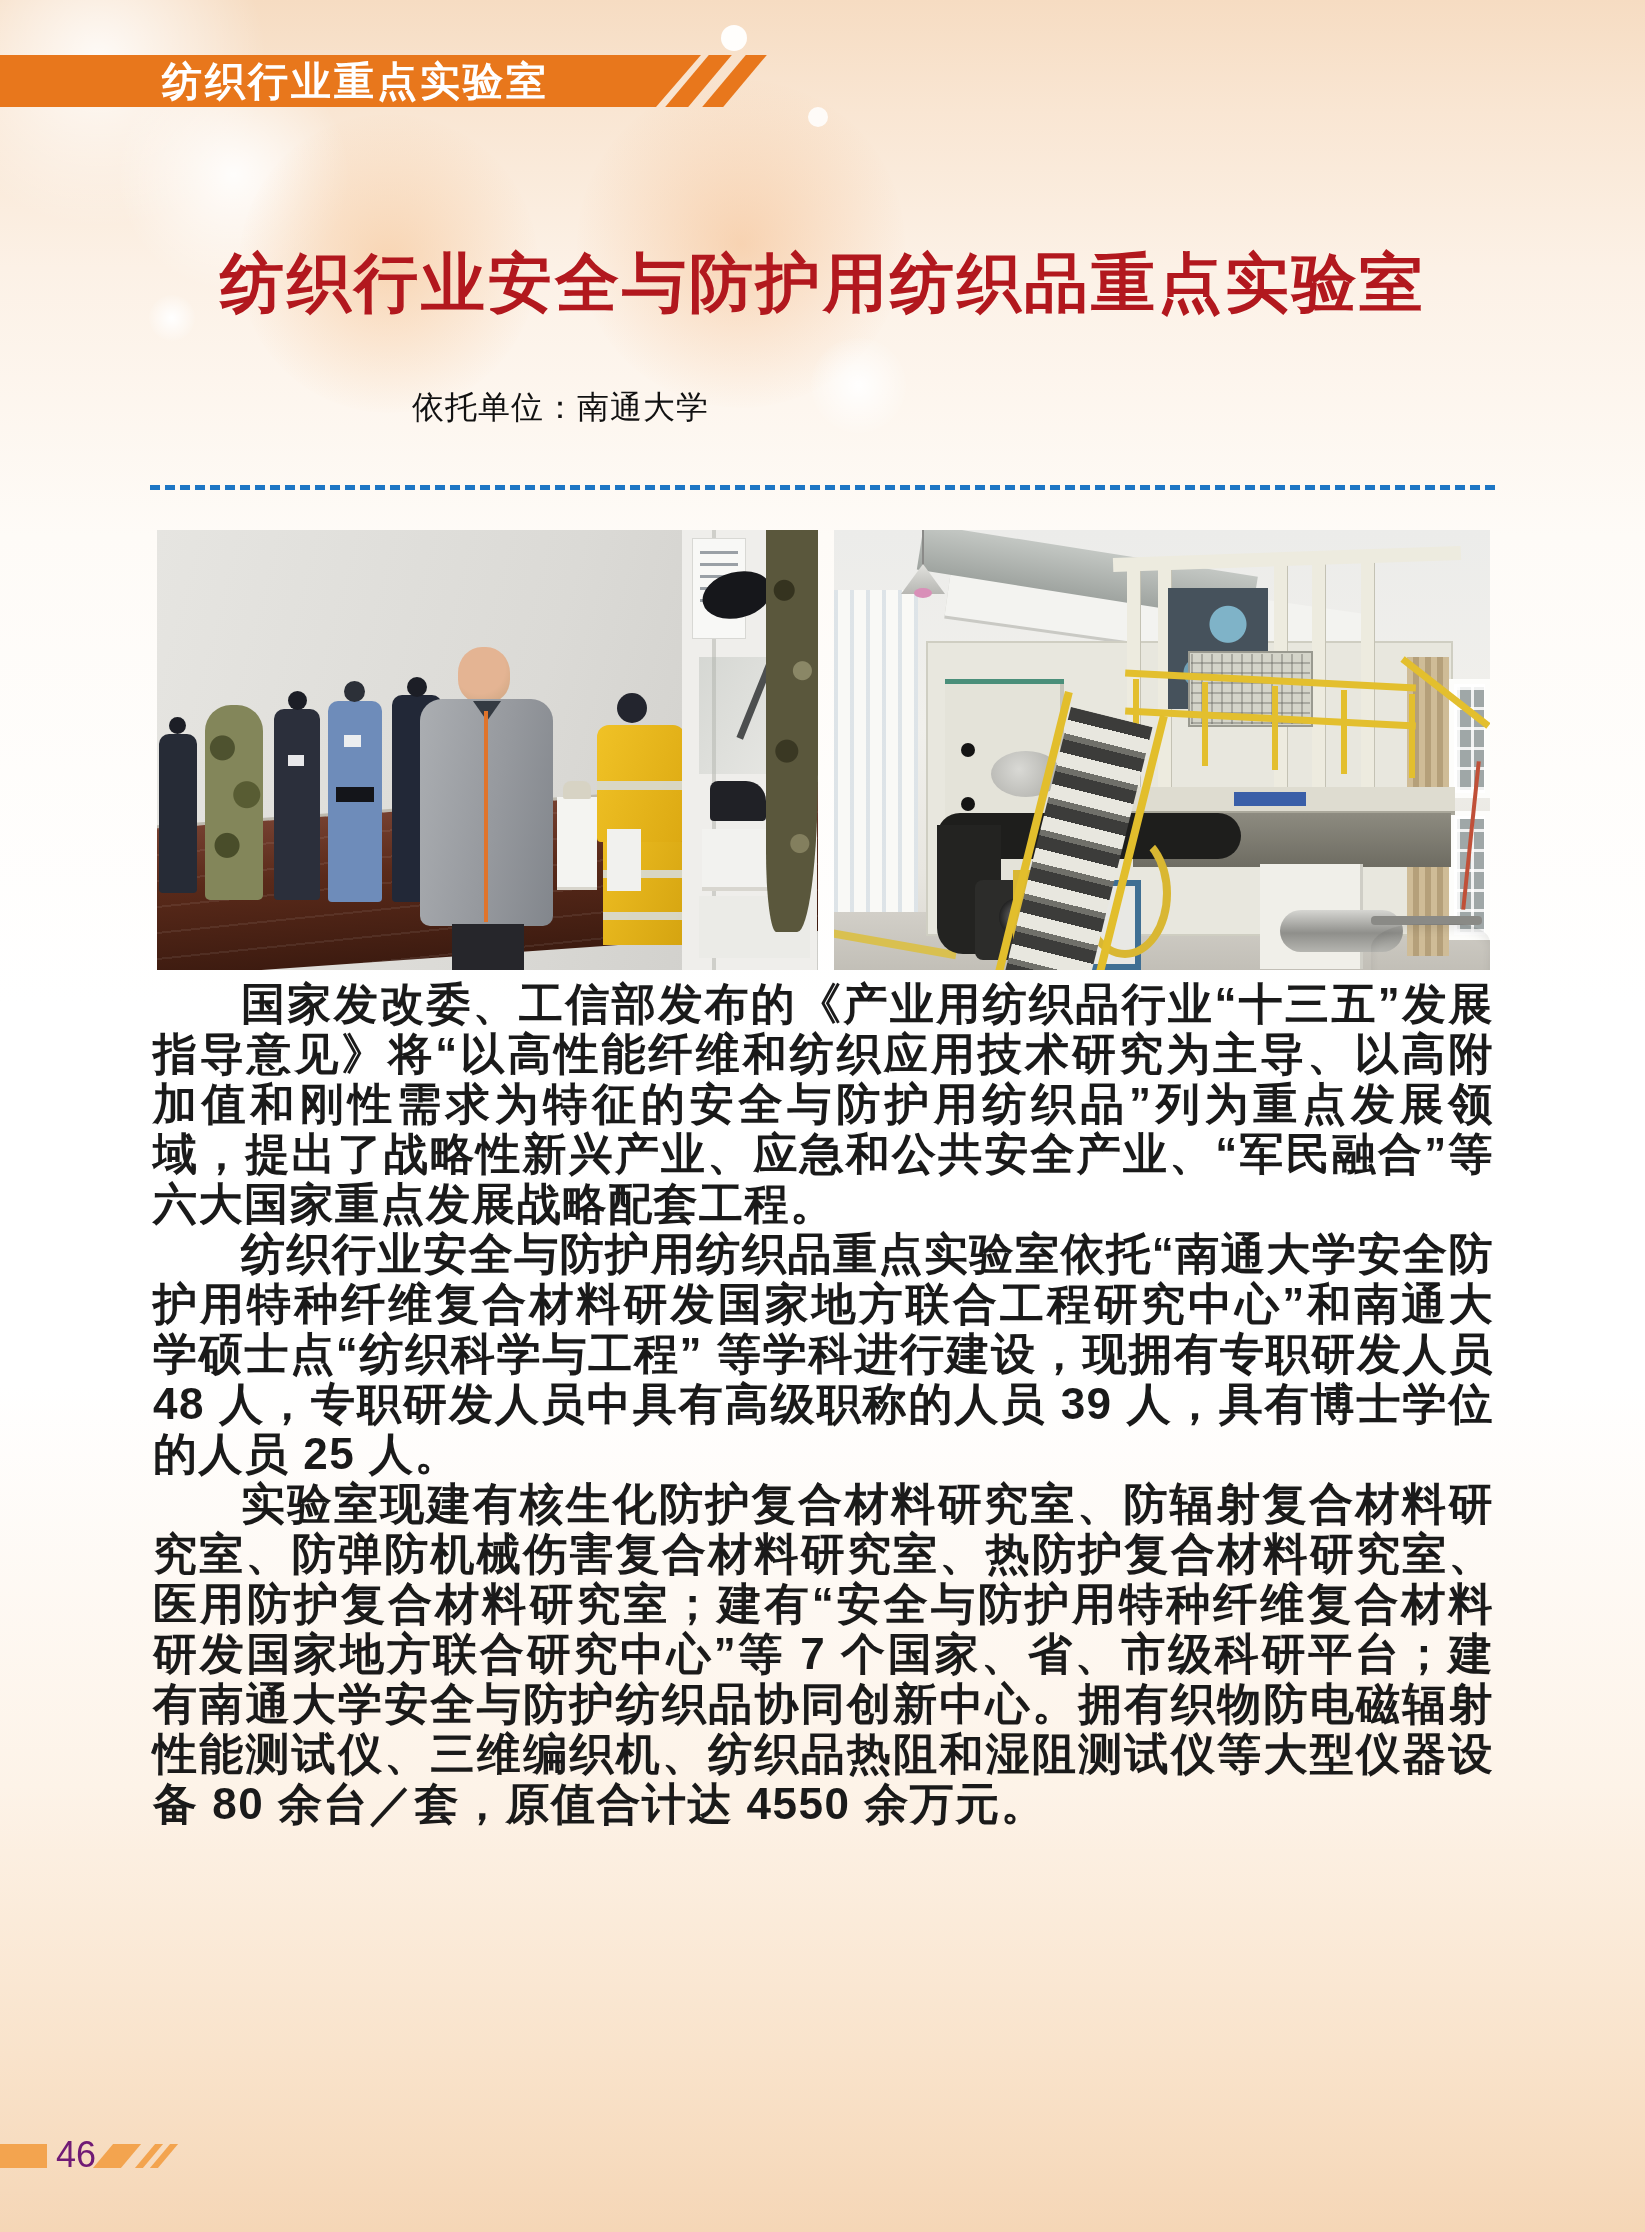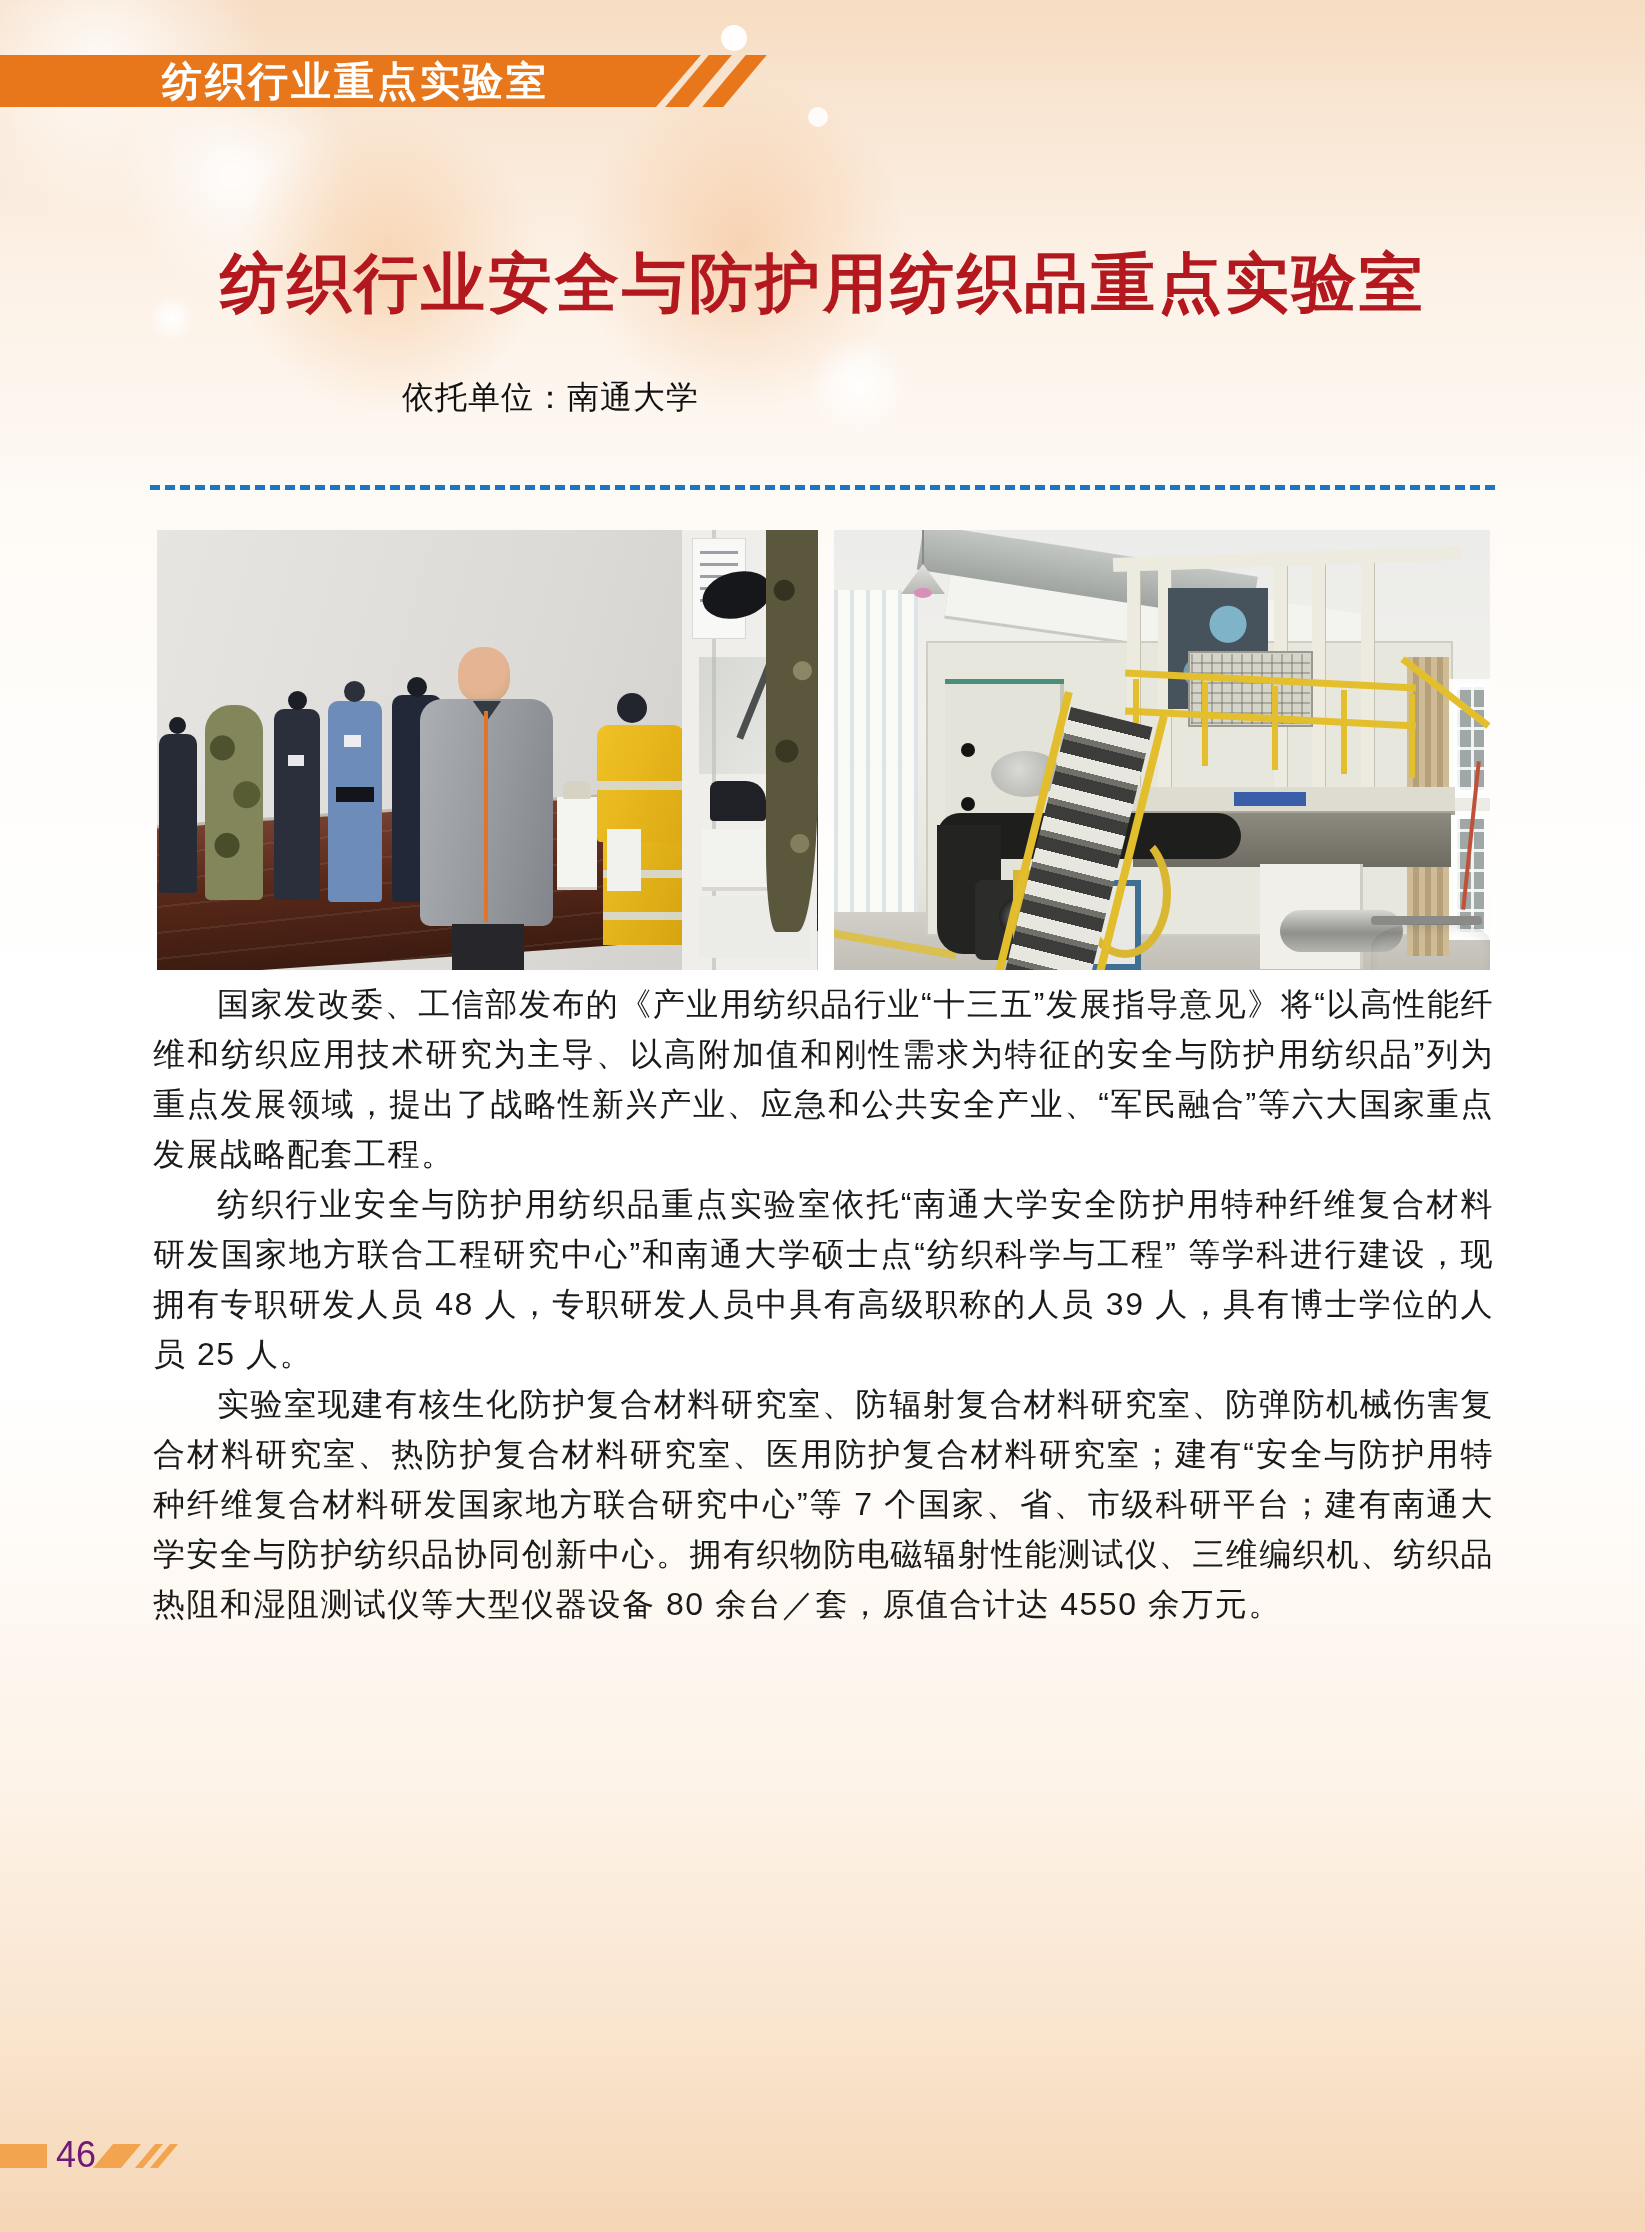--- a/index.html
+++ b/index.html
@@ -39,21 +39,21 @@
   .hstripe{position:absolute;top:55px;height:52px;background:var(--header-bar);transform:skewX(-40deg);}
   .hs1{left:687px;width:23px;}
   .hs2{left:724px;width:21px;}
   .header-label{position:absolute;top:55px;left:162px;height:52px;line-height:53px;
     font-size:40px;font-weight:bold;color:#ffffff;letter-spacing:3px;white-space:nowrap;}
 
   
   .page-title{position:absolute;top:237px;left:0;width:100%;text-align:center;margin:0;
     font-size:64px;line-height:92px;font-weight:900;letter-spacing:3px;color:var(--title-red);white-space:nowrap;}
   .info{position:absolute;left:398px;top:360px;font-size:32px;line-height:66px;color:#111;letter-spacing:1px;}
-  .info p{margin:4px;}
+  .info p{margin:14px;}
 
   .divider{position:absolute;top:485px;left:150px;width:1345px;height:0;
     border-top:5px dashed var(--divider-blue);}
 
   
   .photo{position:absolute;top:530px;height:440px;overflow:hidden;background:#ddd;}
   .photo *{position:absolute;}
   .ph-left{left:157px;width:661px;}
   .ph-right{left:834px;width:656px;}
 
@@ -194,22 +194,22 @@
     background:repeating-linear-gradient(0deg,rgba(255,255,255,.85) 0 3px,transparent 3px 20px),
                repeating-linear-gradient(90deg,rgba(255,255,255,.85) 0 3px,transparent 3px 14px);}
   .rp-redhose{left:635px;top:231px;width:4px;height:149px;background:#c05038;transform:rotate(6deg);}
   .rp-whitebox{left:426px;top:334px;width:103px;height:105px;background:#f0efe9;box-shadow:inset -3px 0 0 #cfcec6;}
   .rp-fabric{left:537px;top:394px;width:119px;height:60px;border-radius:40% 30% 0 0;
     background:linear-gradient(180deg,#ffffff,#ececе8 90%);box-shadow:inset 0 6px 8px rgba(0,0,0,.08);}
   .rp-fabricbar{left:537px;top:386px;width:111px;height:9px;border-radius:4px;background:#8a8a86;}
 
   
   .article{position:absolute;left:153px;top:979px;width:1341px;
-    font-size:32px;line-height:50px;letter-spacing:1.5px;color:var(--text-ink);
-    text-align:justify;}
+    font-size:44px;line-height:50px;letter-spacing:1.5px;color:var(--text-ink);
+    text-align:justify;font-weight:bold;}
   .article p{margin:0;text-indent:2em;}
 
   
   .footer-bar{position:absolute;left:0;top:2144px;width:47px;height:24px;background:var(--footer-orange);}
   .page-number{position:absolute;left:56px;top:2135px;font-size:36px;line-height:40px;color:#701a75;}
   .fshape{position:absolute;top:2144px;height:24px;background:var(--footer-orange);transform:skewX(-40deg);}
   .f1{left:103px;width:28px;}
   .f2{left:145px;width:8px;}
   .f3{left:160px;width:8px;}
 </style>

